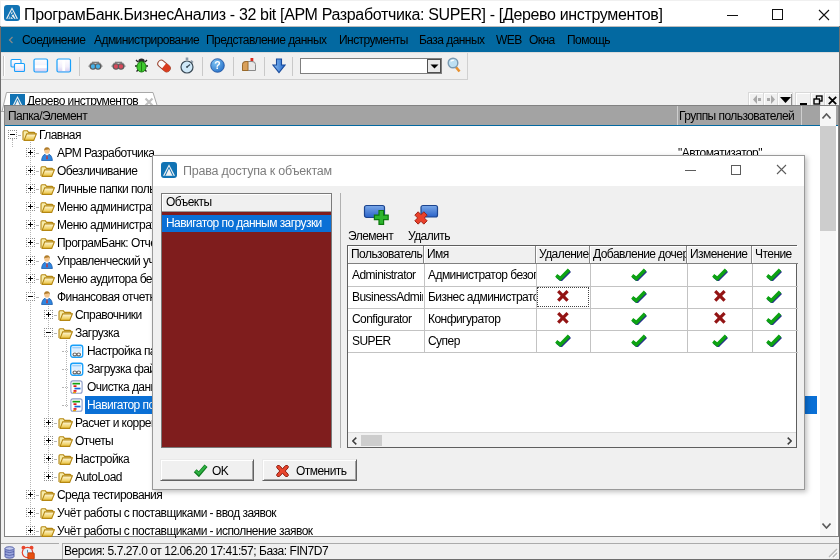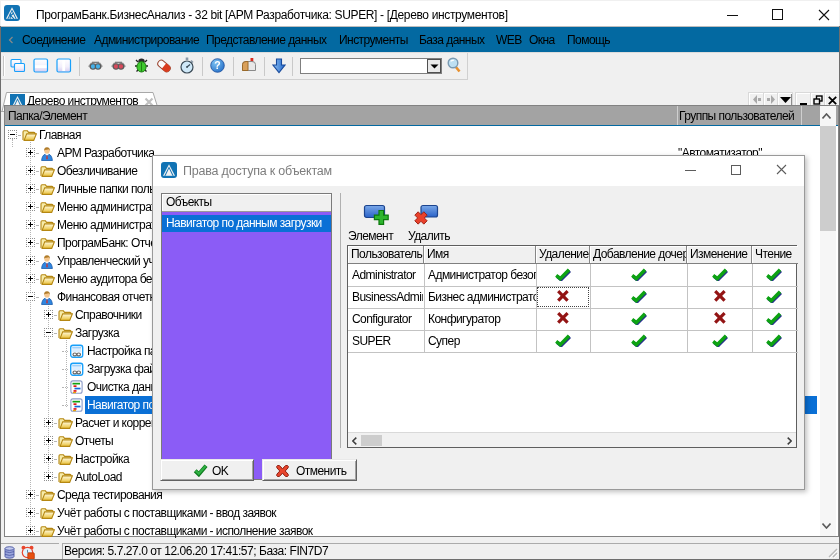--- a/index.html
+++ b/index.html
@@ -4,21 +4,21 @@
   * { margin:0; padding:0; box-sizing:border-box; }
   html,body { width:840px; height:560px; }
   body { font-family:"Liberation Sans", sans-serif; font-size:12px; color:#000; }
   #app { position:relative; width:840px; height:560px; background:#f0f0f0; overflow:hidden; }
   #frame { position:absolute; left:0; top:26px; width:840px; height:534px; z-index:99;
            border-left:1px solid #6e6e6e; border-right:1px solid #6e6e6e; border-bottom:1px solid #6e6e6e; pointer-events:none; }
   .abs { position:absolute; }
   .txt { position:absolute; white-space:nowrap; line-height:18px; letter-spacing:-0.55px; }
   
   #titlebar { position:absolute; left:1px; top:1px; width:838px; height:25px; background:#fff; }
-  #title-text { position:absolute; left:35px; top:6px; line-height:16px; letter-spacing:-0.35px; font-size:12px; }
+  #title-text { position:absolute; left:23px; top:6px; line-height:16px; letter-spacing:-0.35px; font-size:16px; }
   
   #menubar { position:absolute; left:1px; top:26px; width:838px; height:26px; background:#0369a1; border-top:1px solid #bdbdbd; }
   .mi { position:absolute; top:0; height:26px; line-height:26px; letter-spacing:-0.55px; }
   
   #toolbar { position:absolute; left:1px; top:52px; width:838px; height:27px; background:#f0f0f0;
              border-top:1px solid #dcdcdc; }
   #tbband { position:absolute; left:0; top:0; width:467px; height:27px; border-right:1px solid #d0d0d0; border-bottom:1px solid #d0d0d0;}
   .tsep { position:absolute; top:4px; width:1px; height:19px; background:#c9c9c9; }
   
   #tabbar { position:absolute; left:1px; top:88px; width:838px; height:26px; background:#f0f0f0; }
@@ -578,21 +578,21 @@
     </svg>
     <div class="txt" style="left:30px;top:6px;color:#7d7d7d;font-size:12.5px;letter-spacing:-0.2px">Права доступа к объектам</div>
     <div class="abs" style="left:532px;top:14px;width:11px;height:1px;background:#5c5c5c"></div>
     <div class="abs" style="left:578px;top:8.5px;width:10px;height:10px;border:1px solid #5c5c5c"></div>
     <svg class="abs" style="left:623px;top:8px" width="11" height="11" viewBox="0 0 11 11">
       <path d="M1 1 L10 10 M10 1 L1 10" stroke="#5c5c5c" stroke-width="1.1"></path>
     </svg>
   </div>
   <div id="dlgbody">
 
-    <div class="abs" style="left:8px;top:37px;width:171px;height:287px;border:1px solid #7a7a7a;background:#8b5cf6">
+    <div class="abs" style="left:8px;top:37px;width:171px;height:255px;border:1px solid #7a7a7a;background:#7f1d1d">
       <div class="abs" style="left:0;top:0;width:169px;height:18px;background:#f0f0f0;border-bottom:1px solid #9a9a9a;box-shadow:inset 1px 1px 0 #fff">
         <div class="txt" style="left:4px;top:0;line-height:17px">Объекты</div>
       </div>
       <div class="abs" style="left:0;top:21px;width:169px;height:17px;background:#0a70d6">
         <div class="txt" style="left:4px;top:0;line-height:17px;color:#fff">Навигатор по данным загрузки</div>
       </div>
     </div>
 
     <div class="abs" style="left:187px;top:37px;width:1px;height:255px;background:#b0b0b0"></div>
 

